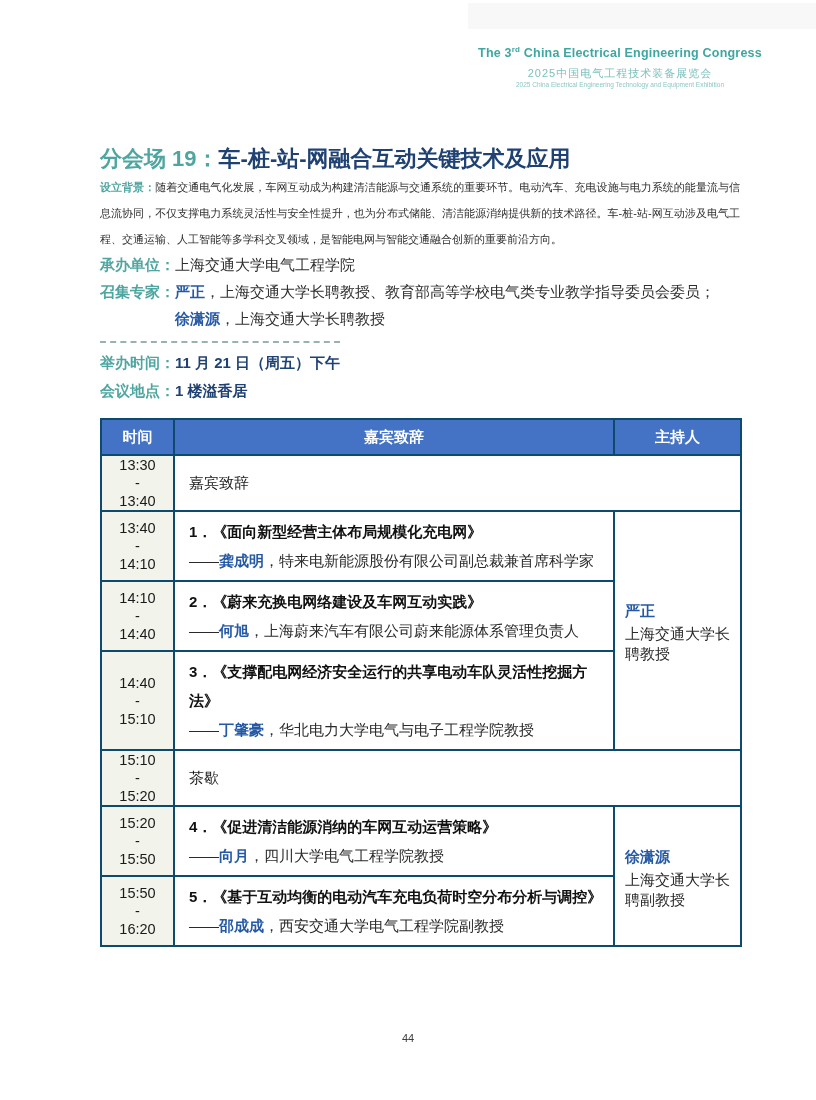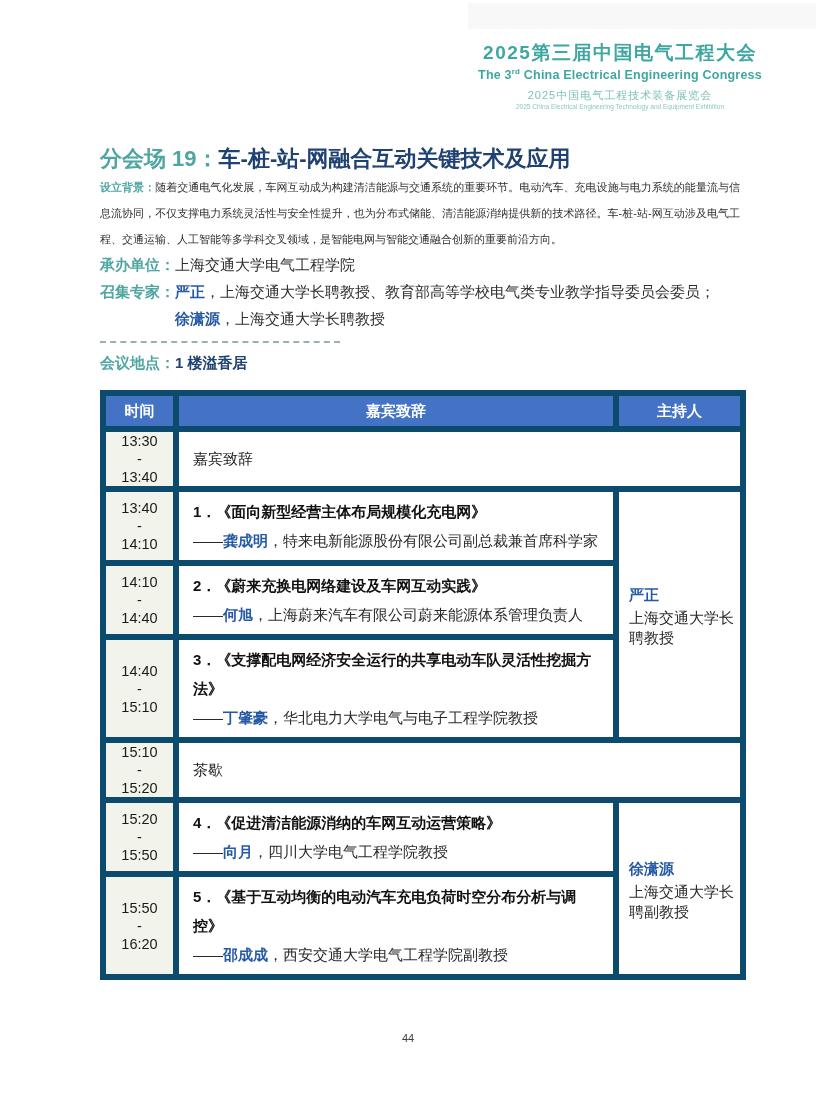--- a/index.html
+++ b/index.html
@@ -93,21 +93,21 @@
   
   table.agenda {
     margin-top: 19px;
     width: 640px;
     border-collapse: collapse;
     table-layout: fixed;
   }
   .agenda col.c-time   { width: 73px; }
   .agenda col.c-report { width: 440px; }
   .agenda col.c-host   { width: 127px; }
-  .agenda th, .agenda td { border: 6px solid #0c4a6e; }
+  .agenda th, .agenda td { border: 2px solid #0c4a6e; }
   .agenda thead th {
     background: #4472c4;
     color: #ffffff;
     font-size: 15px;
     font-weight: bold;
     height: 36px;
     text-align: center;
   }
   tr.h62 { height: 46px; }
   tr.h70 { height: 70px; }
@@ -153,21 +153,20 @@
   }
 </style>
 </head>
 <body>
 
 <div class="page">
 
   <div class="top-band"></div>
 
   <div class="logo">
-    <div class="logo-cn">2025第三届中国电气工程大会</div>
     <div class="logo-en"><span>The 3</span><sup>rd</sup><span> China Electrical Engineering Congress</span></div>
     <div class="expo-cn">2025中国电气工程技术装备展览会</div>
     <div class="expo-en">2025 China Electrical Engineering Technology and Equipment Exhibition</div>
   </div>
 
   <div class="content">
 
     <h1 class="session-title">
       <span class="s-label">分会场 19：</span><span class="s-text">车-桩-站-网融合互动关键技术及应用</span>
     </h1>
@@ -183,20 +182,23 @@
     <div class="convener">
       <span class="tlabel c-label">召集专家：</span>
       <div>
         <div><span class="pname">严正</span><span>，上海交通大学长聘教授、教育部高等学校电气类专业教学指导委员会委员；</span></div>
         <div><span class="pname">徐潇源</span><span>，上海交通大学长聘教授</span></div>
       </div>
     </div>
 
     <div class="dashes"></div>
 
+    <p class="meta">
+      <span class="tlabel">举办时间：</span><span class="navy">11 月 21 日（周五）下午</span>
+    </p>
     <p class="meta">
       <span class="tlabel">会议地点：</span><span class="navy">1 楼溢香居</span>
     </p>
 
     <table class="agenda">
       <colgroup>
           <col class="c-time">
           <col class="c-report">
           <col class="c-host">
         </colgroup>

